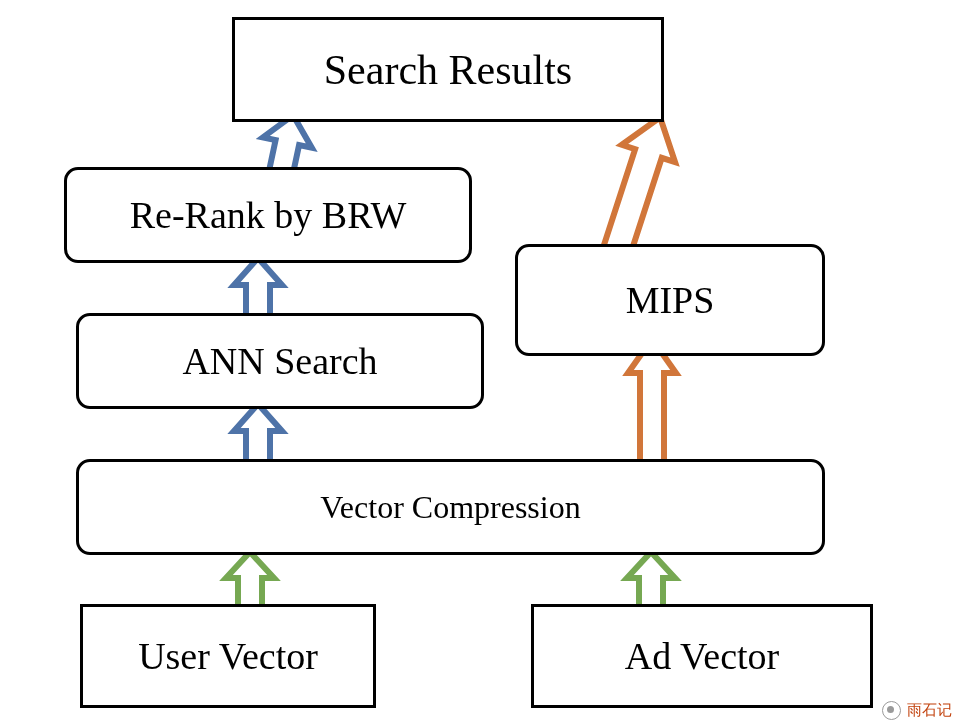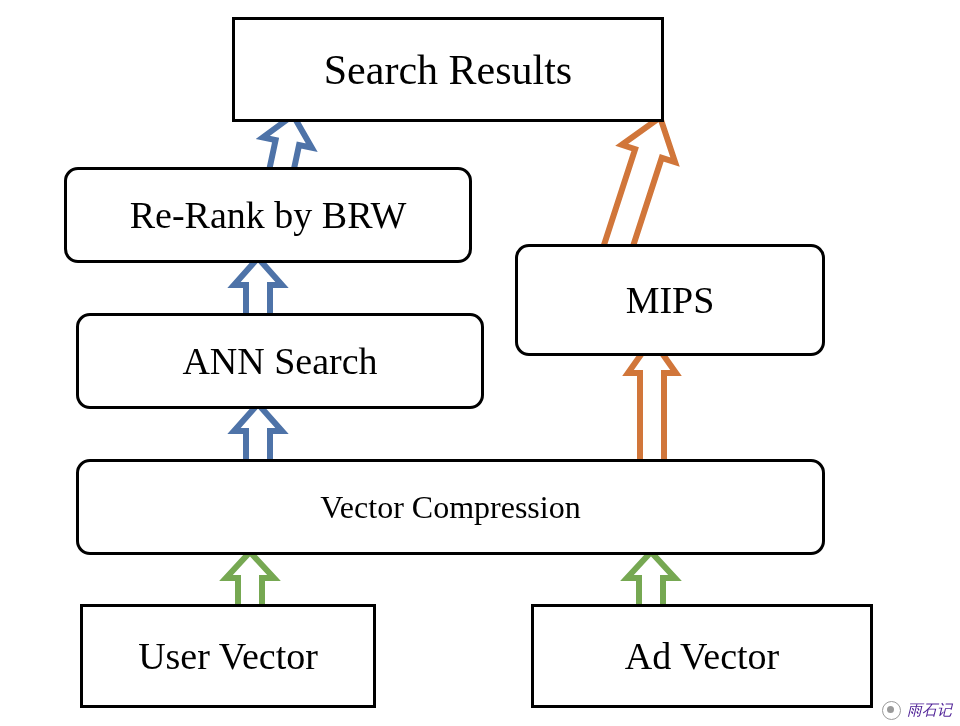--- a/index.html
+++ b/index.html
@@ -39,24 +39,23 @@
   #node-ad-vector     { left: 484px; top: 604px; width: 342px; height: 104px; font-size: 38px; margin-left: 47px; }
 
   .arrow { position: absolute; }
 
   #wm {
     position: absolute;
     right: 8px;
     bottom: 6px;
     display: flex;
     gap: 6px;
-    color: #4c1d95;
+    color: #c2410c;
     font-size: 15px;
     font-family: "Liberation Sans", sans-serif;
-    font-style: italic;
   }
   #wm .wm-circle {
     width: 17px; height: 17px;
     border: 1.5px solid #9a9a9a;
     border-radius: 50%;
     position: relative;
   }
   #wm .wm-circle::after {
     content: "";
     position: absolute;

